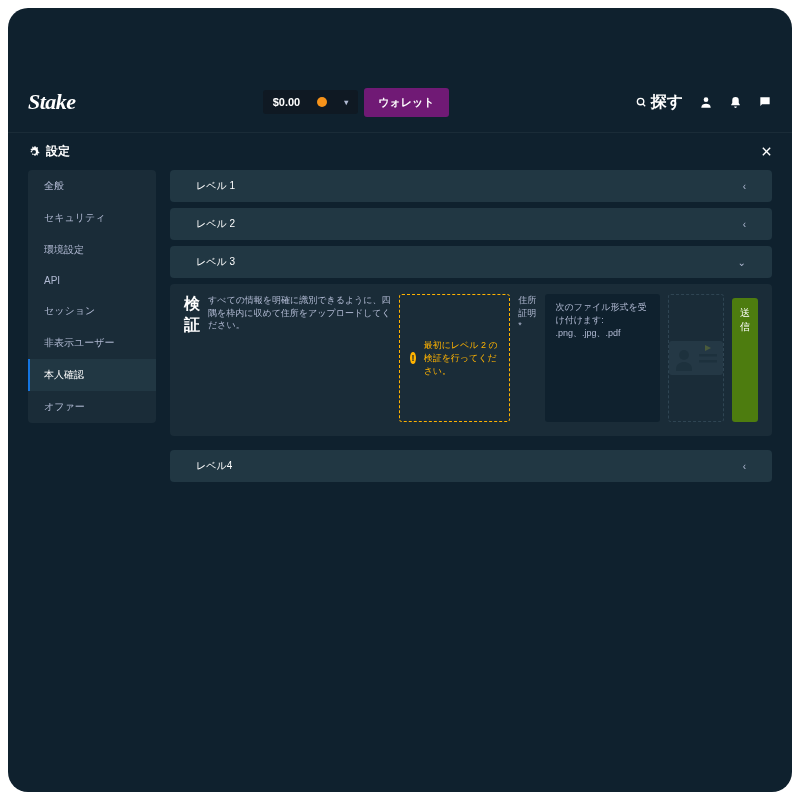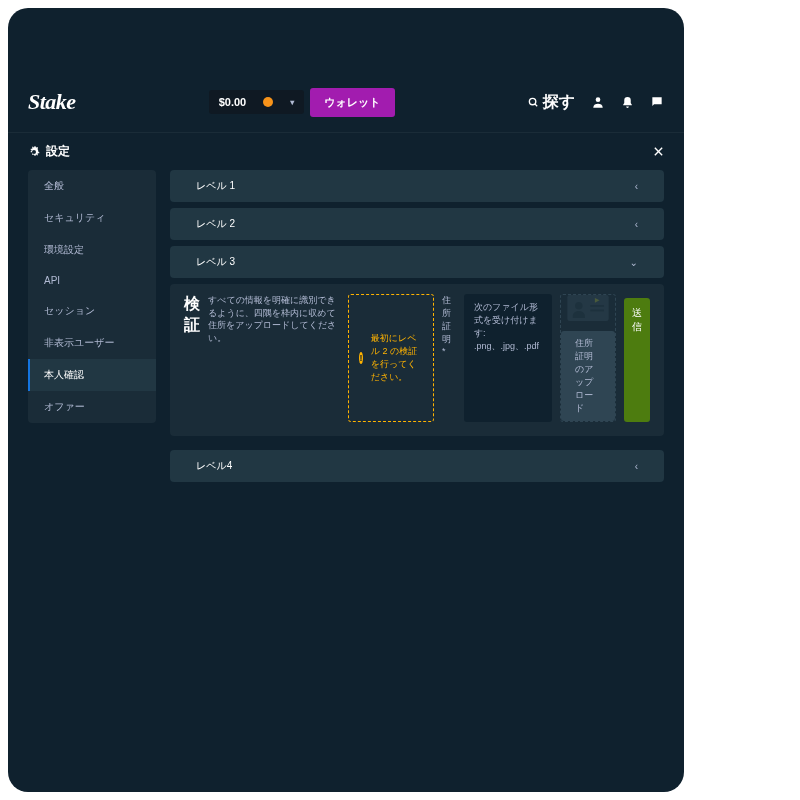--- a/index.html
+++ b/index.html
@@ -7,21 +7,21 @@
   background: #fff;
   font-family: -apple-system, BlinkMacSystemFont, "Segoe UI", sans-serif;
   font-size: 11px;
   color: #b1bad3;
   width: 800px;
   height: 800px;
   overflow: hidden;
 }
 .app-frame {
   margin: 8px;
-  width: 676px;
+  width: 784px;
   height: 784px;
   background: #0f212e;
   border-radius: 20px;
   overflow: hidden;
   position: relative;
 }
 .topbar {
   height: 48px;
   display: flex;
   align-items: center;
@@ -59,21 +59,21 @@
   height: 10px;
   background: #f7931a;
   border-radius: 50%;
   display: inline-block;
 }
 .chev-down {
   font-size: 8px;
   color: #b1bad3;
 }
 .wallet-btn {
-  background: #a21caf;
+  background: #701a75;
   color: #fff;
   padding: 7px 14px;
   border-radius: 3px;
   font-size: 11px;
   font-weight: 600;
   cursor: pointer;
 }
 .topbar-right {
   display: flex;
   align-items: center;
@@ -349,21 +349,20 @@
 
         <div class="dropzone">
           <svg class="id-svg" width="54" height="34" viewBox="0 0 54 34">
             <rect x="0" y="0" width="54" height="34" rx="3" fill="#2f4553"></rect>
             <circle cx="15" cy="14" r="5" fill="#213743"></circle>
             <path d="M7 28c0-5 4-7 8-7s8 2 8 7v2H7z" fill="#213743"></path>
             <rect x="30" y="13" width="18" height="2.5" fill="#213743"></rect>
             <rect x="30" y="19" width="18" height="2.5" fill="#213743"></rect>
             <path d="M36 4 l6 3 l-6 3 z" fill="#7a8a3f"></path>
           </svg>
-          <div class="upload-btn">住所証明のアップロード</div>
         </div>
 
         <div class="submit-btn">送信</div>
       </div>
 
       <div class="level-row" style="margin-top:8px;">
         <span>レベル4</span>
         <span class="level-chevron">‹</span>
       </div>
 

